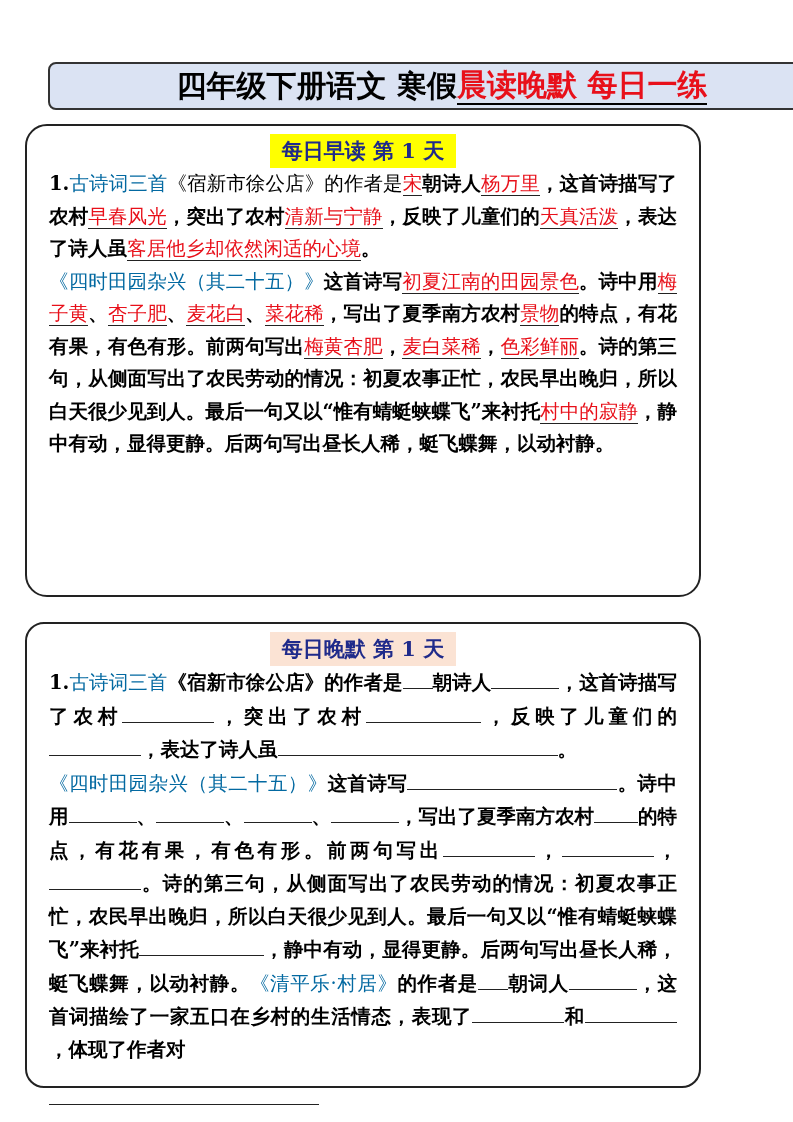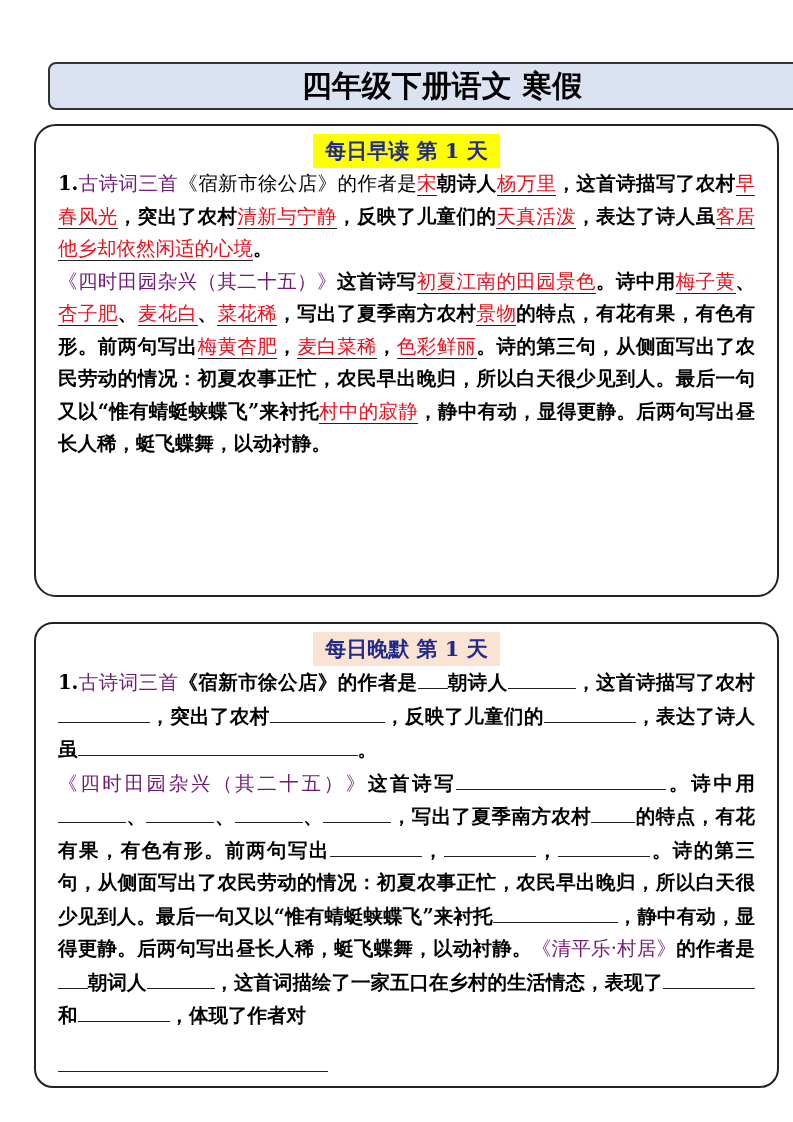--- a/index.html
+++ b/index.html
@@ -4,41 +4,42 @@
 <style>
   html, body { margin:0; padding:0; background:#ffffff; }
   body { width:793px; height:1122px; position:relative; overflow:hidden;
          font-family: "DejaVu Serif", "Liberation Serif", serif; color:#000; }
   .title-bar { position:absolute; left:48px; top:62px; width:788px; height:48px;
     border:2px solid #333; border-radius:8px; background:#dbe3f3;
     box-sizing:border-box; display:flex; align-items:center; justify-content:center;
     font-size:30px; font-weight:bold; letter-spacing:0px; }
   .title-black { color:#000; }
   .title-red { color:#e8101a; border-bottom:2px solid #000; line-height:36px; }
-  .card { position:absolute; left:34px; width:745px; border:2px solid #222;
+  .card { position:absolute; left:25px; width:676px; border:2px solid #222;
     border-radius:22px; box-sizing:border-box; background:#fff; }
   .card.morning { top:124px; height:473px; }
   .card.evening { top:622px; height:466px;border-radius:19px; }
   .card-head { text-align:center; margin-top:8px; height:34px; }
   .card-head span { display:inline-block; padding:1px 12px; font-size:21px;
     color:#1f2a8a; font-weight:bold; line-height:32px; }
   .morning .card-head span { background:#ffff00; }
   .evening .card-head span { background:#fbe3d4; }
   .para { margin:0 22px 0 22px; font-size:19.5px; line-height:32.5px;
     text-align:justify; font-weight:bold; }
-  .blue { color:#701a75; font-weight:normal; }
+  .blue { color:#0369a1; font-weight:normal; }
   .red { color:#e8101a; font-weight:normal; border-bottom:1.5px solid #222; }
   .blank { display:inline-block; border-bottom:1.5px solid #222; height:22px;
     vertical-align:baseline; }
 </style>
 </head>
 <body>
 
 <div class="title-bar">
   <span class="title-black">四年级下册语文  寒假</span>
+    <span class="title-red">晨读晚默  每日一练</span>
 </div>
 
 <div class="card morning">
   <div class="card-head">
     <span>每日早读   第 1 天</span>
   </div>
   <p class="para"><span>1.</span><span class="blue">古诗词三首</span><span style="font-weight:normal">《宿新市徐公店》的作者是</span><span class="red">宋</span><span>朝诗人</span><span class="red">杨万里</span><span>，这首诗描写了农村</span><span class="red">早春风光</span><span>，突出了农村</span><span class="red">清新与宁静</span><span>，反映了儿童们的</span><span class="red">天真活泼</span><span>，表达了诗人虽</span><span class="red">客居他乡却依然闲适的心境</span><span>。</span></p>
   <p class="para"><span class="blue">《四时田园杂兴（其二十五）》</span><span>这首诗写</span><span class="red">初夏江南的田园景色</span><span>。诗中用</span><span class="red">梅子黄</span><span>、</span><span class="red">杏子肥</span><span>、</span><span class="red">麦花白</span><span>、</span><span class="red">菜花稀</span><span>，写出了夏季南方农村</span><span class="red">景物</span><span>的特点，有花有果，有色有形。前两句写出</span><span class="red">梅黄杏肥</span><span>，</span><span class="red">麦白菜稀</span><span>，</span><span class="red">色彩鲜丽</span><span>。诗的第三句，从侧面写出了农民劳动的情况：初夏农事正忙，农民早出晚归，所以白天很少见到人。最后一句又以“惟有蜻蜓蛱蝶飞”来衬托</span><span class="red">村中的寂静</span><span>，静中有动，显得更静。后两句写出昼长人稀，蜓飞蝶舞，以动衬静。</span></p>
 </div>
 

